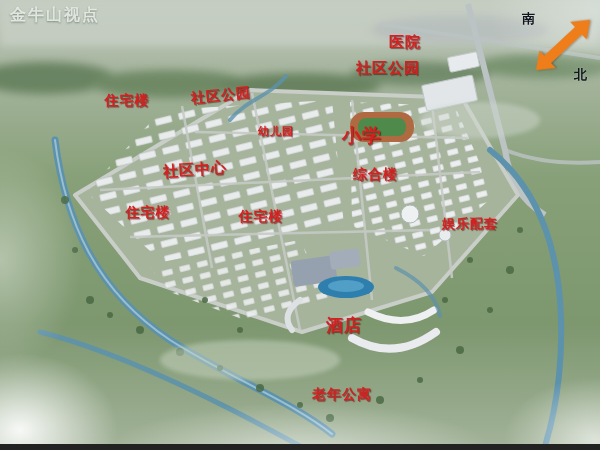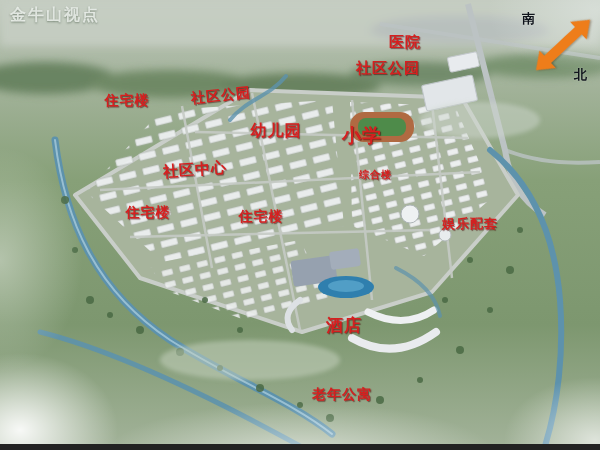--- a/index.html
+++ b/index.html
@@ -172,23 +172,23 @@
     </svg>
     <span class="compass-ch compass-north">北</span>
   </div>
 
   <div id="labels-layer">
       <div class="map-label" style="left: 405px; top: 42px; font-size: 15px; transform: translate(-50%, -50%) rotate(0deg);">医院</div>
       <div class="map-label" style="left: 388px; top: 68px; font-size: 15px; transform: translate(-50%, -50%) rotate(0deg);">社区公园</div>
       <div class="map-label" style="left: 127px; top: 101px; font-size: 14px; transform: translate(-50%, -50%) rotate(0deg);">住宅楼</div>
       <div class="map-label" style="left: 221px; top: 96px; font-size: 14px; transform: translate(-50%, -50%) rotate(-6deg);">社区公园</div>
       <div class="map-label" style="left: 362px; top: 136px; font-size: 19px; transform: translate(-50%, -50%) rotate(0deg);">小学</div>
-      <div class="map-label" style="left: 276px; top: 131px; font-size: 16px; transform: translate(-50%, -50%) rotate(0deg);">幼儿园</div>
+      <div class="map-label" style="left: 276px; top: 131px; font-size: 11px; transform: translate(-50%, -50%) rotate(0deg);">幼儿园</div>
       <div class="map-label" style="left: 195px; top: 170px; font-size: 15px; transform: translate(-50%, -50%) rotate(-4deg);">社区中心</div>
-      <div class="map-label" style="left: 360px; top: 175px; font-size: 10px; transform: translate(-50%, -50%) rotate(0deg); padding-left: 31px;">综合楼</div>
+      <div class="map-label" style="left: 360px; top: 175px; font-size: 14px; transform: translate(-50%, -50%) rotate(0deg); padding-left: 31px;">综合楼</div>
       <div class="map-label" style="left: 148px; top: 213px; font-size: 14px; transform: translate(-50%, -50%) rotate(0deg);">住宅楼</div>
       <div class="map-label" style="left: 261px; top: 217px; font-size: 14px; transform: translate(-50%, -50%) rotate(0deg);">住宅楼</div>
       <div class="map-label" style="left: 458px; top: 224px; font-size: 13px; transform: translate(-50%, -50%) rotate(0deg); margin-left: 12px;">娱乐配套</div>
       <div class="map-label" style="left: 344px; top: 325px; font-size: 17px; transform: translate(-50%, -50%) rotate(0deg);">酒店</div>
       <div class="map-label" style="left: 342px; top: 395px; font-size: 14px; transform: translate(-50%, -50%) rotate(0deg);">老年公寓</div>
     </div>
 
 </div>
 
 </body></html>

